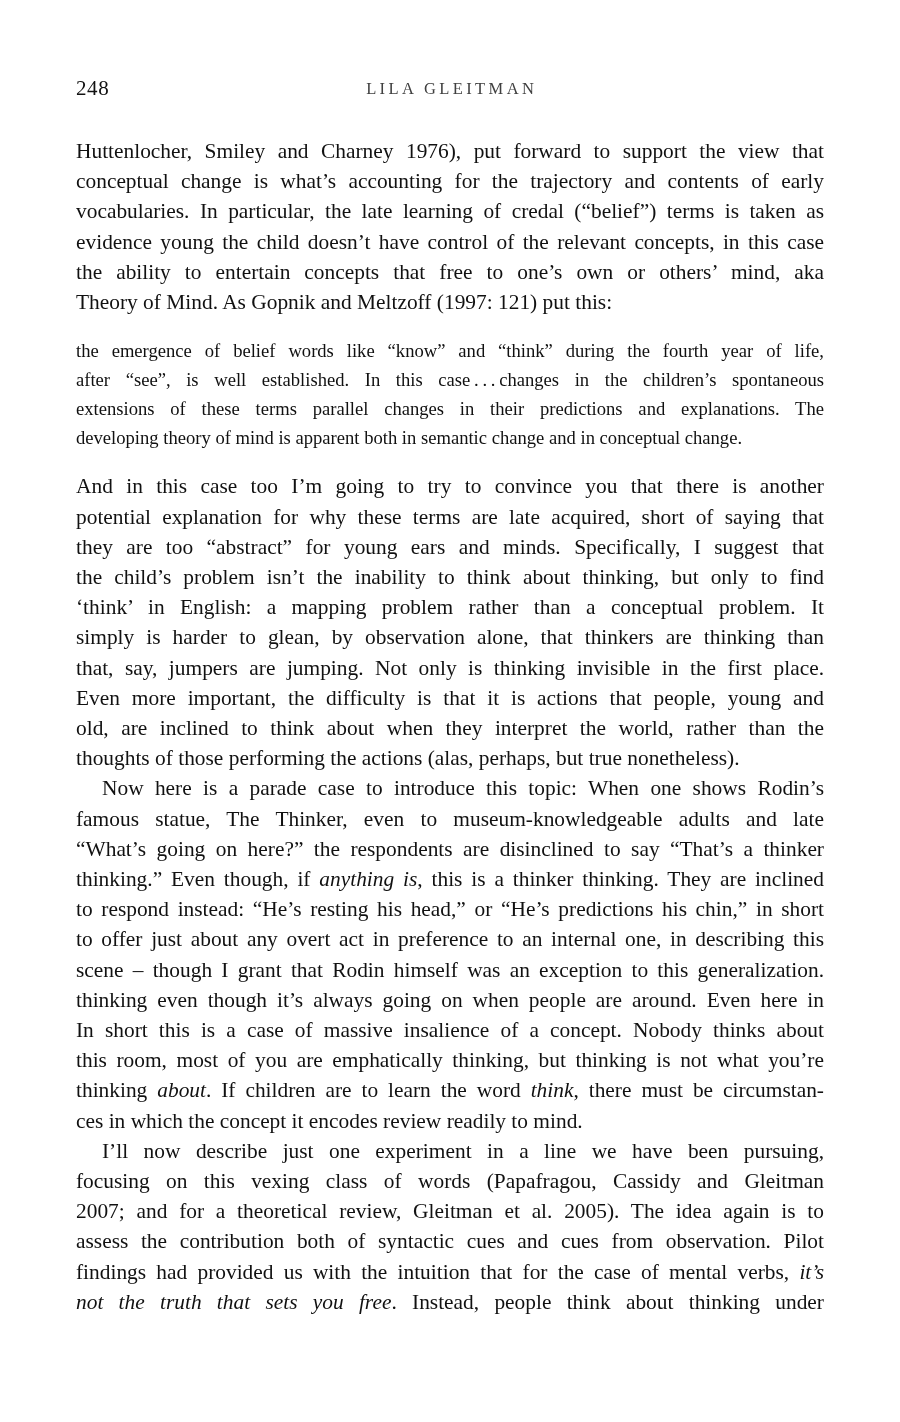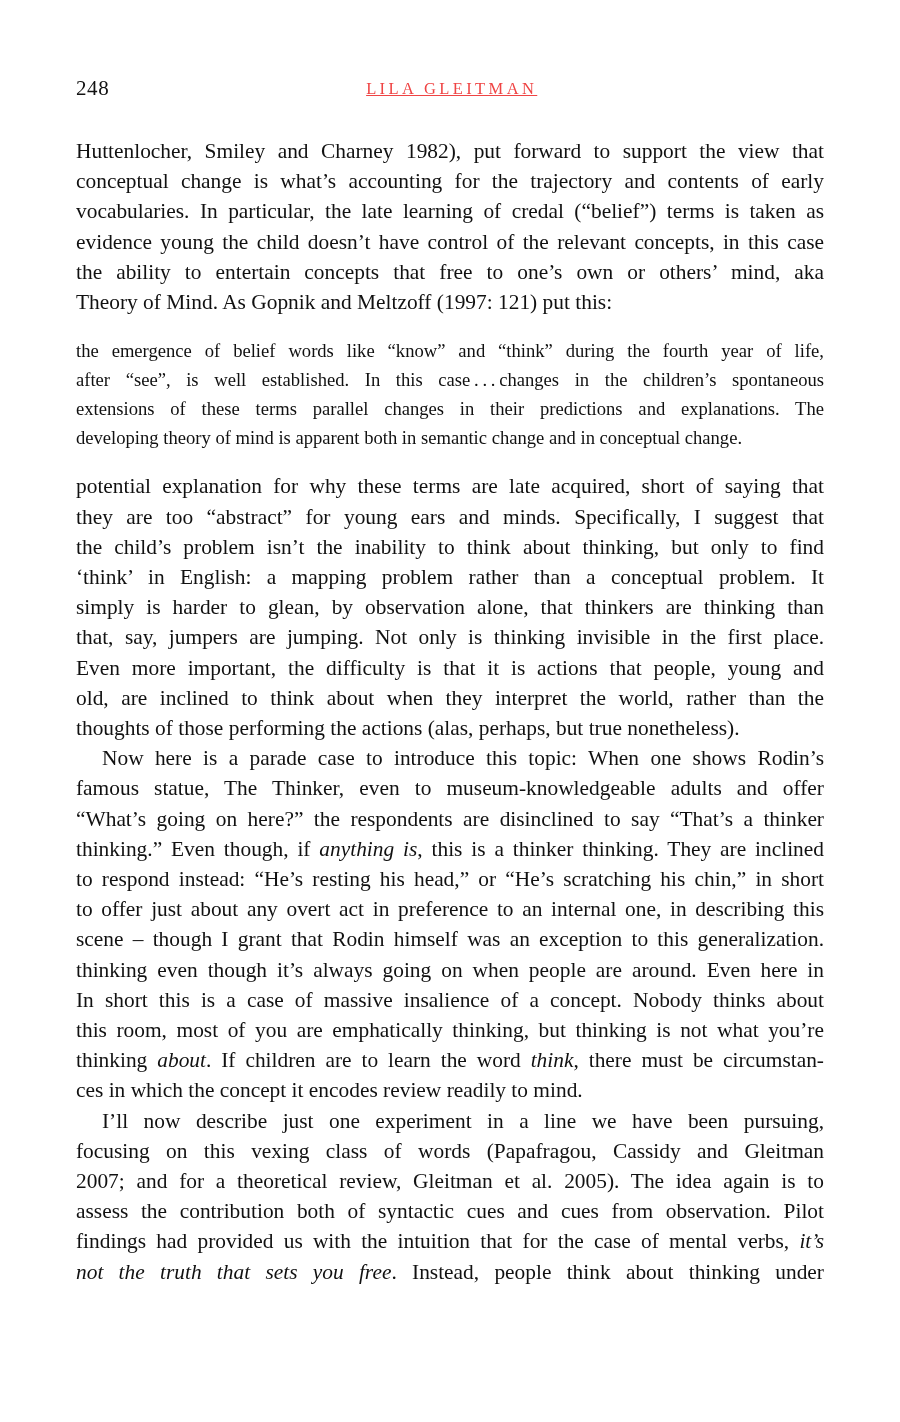--- a/index.html
+++ b/index.html
@@ -46,22 +46,21 @@
   }
   .head-title {
     position: absolute;
     left: 0;
     right: 0;
     top: 9px;
     text-align: center;
     font-size: 16.5px;
     letter-spacing: 3.4px;
     text-indent: 3.4px;
-    color: #ef4444;
-    text-decoration: underline;
+    color: #404040;
   }
 
   
   p.body {
     margin: 0;
     font-size: 21.4px;
     line-height: 30.2px;
     text-align: left;
     color: #111;
   }
@@ -104,53 +103,54 @@
 
 <div class="page">
   <div class="content">
 
     <div class="runninghead">
       <div class="folio">248</div>
       <div class="head-title">LILA GLEITMAN</div>
     </div>
 
     <p class="body">
-      <span class="ln j">Huttenlocher, Smiley and Charney 1982), put forward to support the view that</span>
+      <span class="ln j">Huttenlocher, Smiley and Charney 1976), put forward to support the view that</span>
       <span class="ln j">conceptual change is what’s accounting for the trajectory and contents of early</span>
       <span class="ln j">vocabularies. In particular, the late learning of credal (“belief”) terms is taken as</span>
       <span class="ln j">evidence young the child doesn’t have control of the relevant concepts, in this case</span>
       <span class="ln j">the ability to entertain concepts that free to one’s own or others’ mind, aka</span>
       <span class="ln">Theory of Mind. As Gopnik and Meltzoff (1997: 121) put this:</span>
     </p>
 
     <blockquote class="quote">
       <span class="ln j">the emergence of belief words like “know” and “think” during the fourth year of life,</span>
       <span class="ln j">after “see”, is well established. In this case . . . changes in the children’s spontaneous</span>
       <span class="ln j">extensions of these terms parallel changes in their predictions and explanations. The</span>
       <span class="ln">developing theory of mind is apparent both in semantic change and in conceptual change.</span>
     </blockquote>
 
     <p class="body">
+      <span class="ln j">And in this case too I’m going to try to convince you that there is another</span>
       <span class="ln j">potential explanation for why these terms are late acquired, short of saying that</span>
       <span class="ln j">they are too “abstract” for young ears and minds. Specifically, I suggest that</span>
       <span class="ln j">the child’s problem isn’t the inability to think about thinking, but only to find</span>
       <span class="ln j">‘think’ in English: a mapping problem rather than a conceptual problem. It</span>
       <span class="ln j">simply is harder to glean, by observation alone, that thinkers are thinking than</span>
       <span class="ln j">that, say, jumpers are jumping. Not only is thinking invisible in the first place.</span>
       <span class="ln j">Even more important, the difficulty is that it is actions that people, young and</span>
       <span class="ln j">old, are inclined to think about when they interpret the world, rather than the</span>
       <span class="ln">thoughts of those performing the actions (alas, perhaps, but true nonetheless).</span>
     </p>
 
     <p class="body">
       <span class="ln j"><span class="ind"></span>Now here is a parade case to introduce this topic: When one shows Rodin’s</span>
-      <span class="ln j">famous statue, The Thinker, even to museum-knowledgeable adults and offer</span>
+      <span class="ln j">famous statue, The Thinker, even to museum-knowledgeable adults and late</span>
       <span class="ln j">“What’s going on here?” the respondents are disinclined to say “That’s a thinker</span>
       <span class="ln j">thinking.” Even though, if <i>anything</i> <i>is</i>, this is a thinker thinking. They are inclined</span>
-      <span class="ln j">to respond instead: “He’s resting his head,” or “He’s scratching his chin,” in short</span>
+      <span class="ln j">to respond instead: “He’s resting his head,” or “He’s predictions his chin,” in short</span>
       <span class="ln j">to offer just about any overt act in preference to an internal one, in describing this</span>
       <span class="ln j">scene – though I grant that Rodin himself was an exception to this generalization.</span>
       <span class="ln j">thinking even though it’s always going on when people are around. Even here in</span>
       <span class="ln j">In short this is a case of massive insalience of a concept. Nobody thinks about</span>
       <span class="ln j">this room, most of you are emphatically thinking, but thinking is not what you’re</span>
       <span class="ln j">thinking <i>about</i>. If children are to learn the word <i>think</i>, there must be circumstan-</span>
       <span class="ln">ces in which the concept it encodes review readily to mind.</span>
     </p>
 
     <p class="body">

